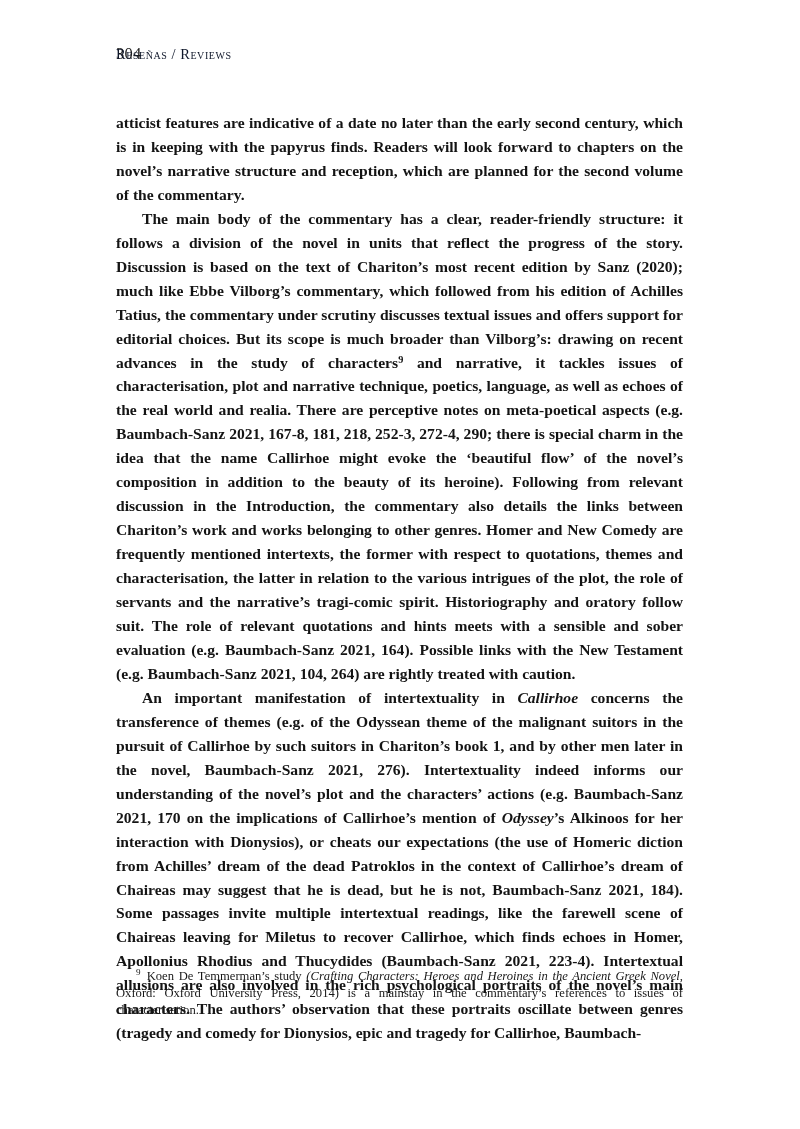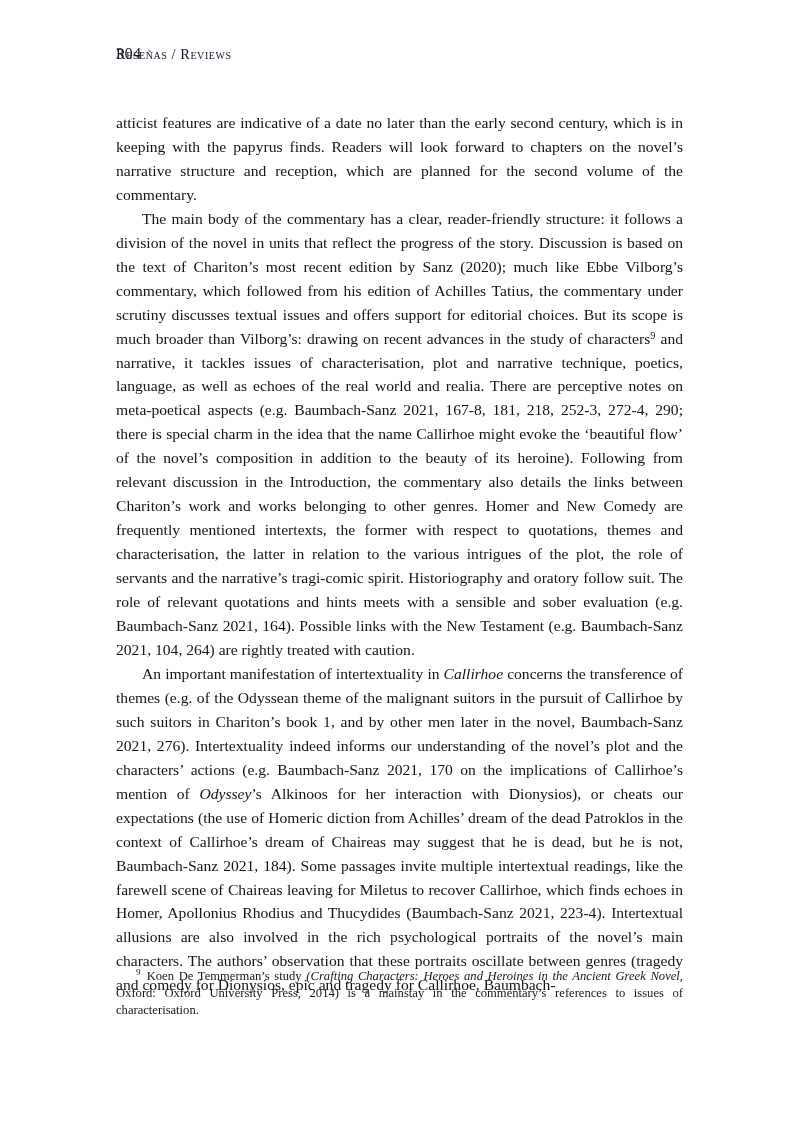--- a/index.html
+++ b/index.html
@@ -61,20 +61,21 @@
     width: 567px;
   }
   p.para {
     margin: 0;
     font-size: 15.6px;
     line-height: 23.95px;
     text-align: justify;
     text-justify: inter-word;
     color: #141414;
     hyphens: none;
+    font-weight: bold;
     -webkit-hyphens: none;
   }
   p.para.indent {
     text-indent: 26px;
   }
   p.para i { font-style: italic; }
   sup.fn-ref {
     font-size: 0.66em;
     vertical-align: 0.48em;
     line-height: 0;

